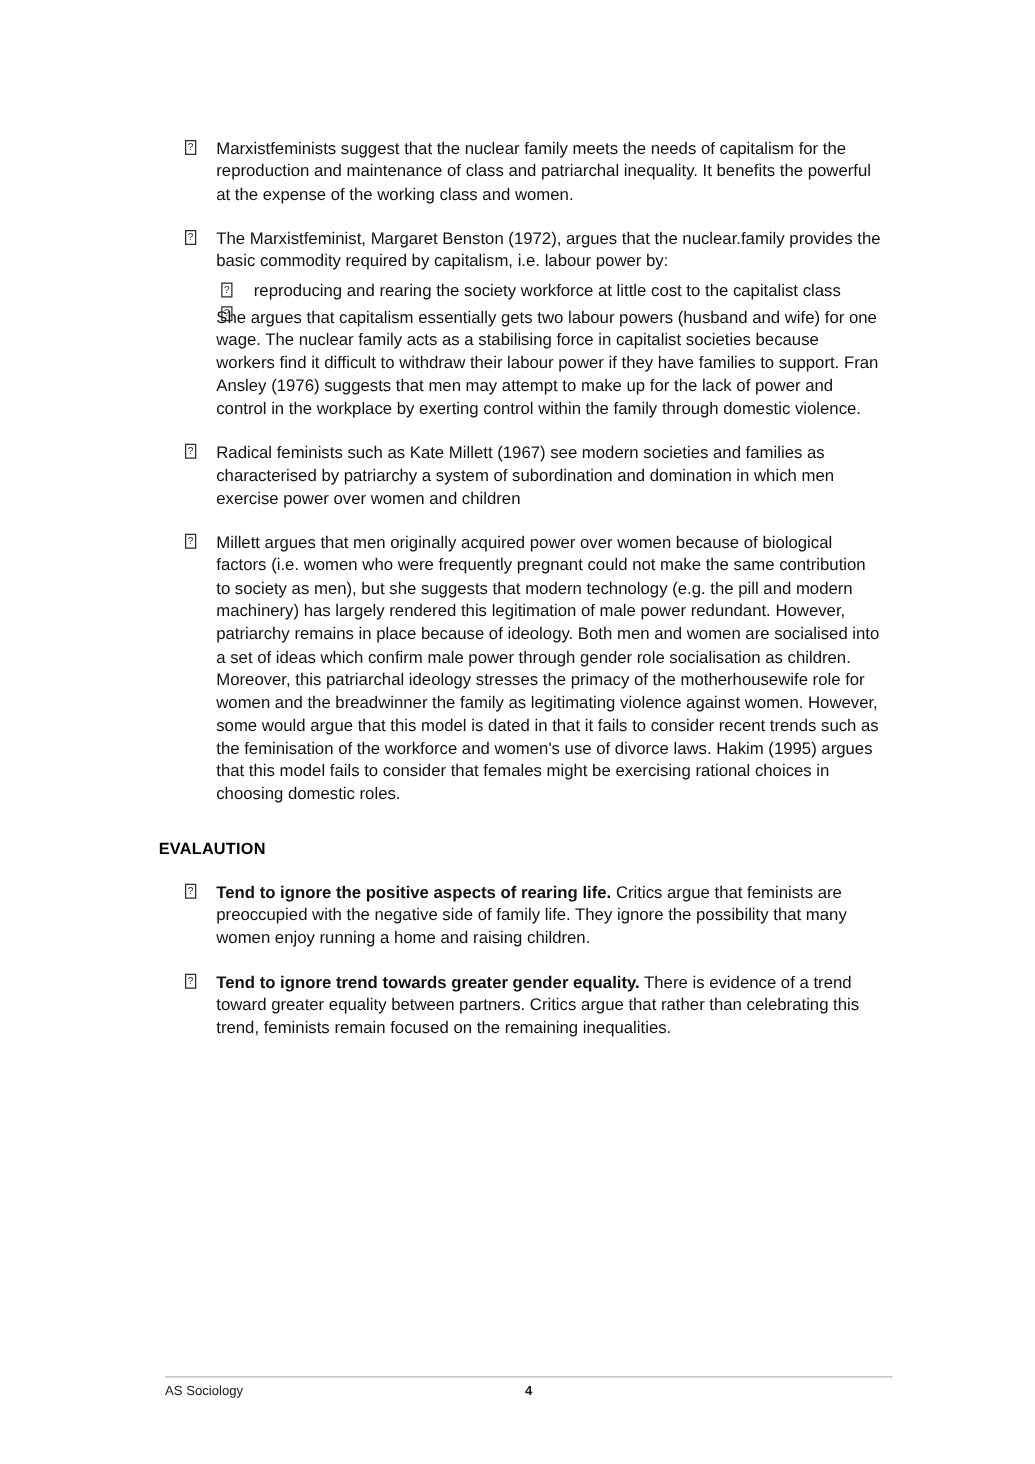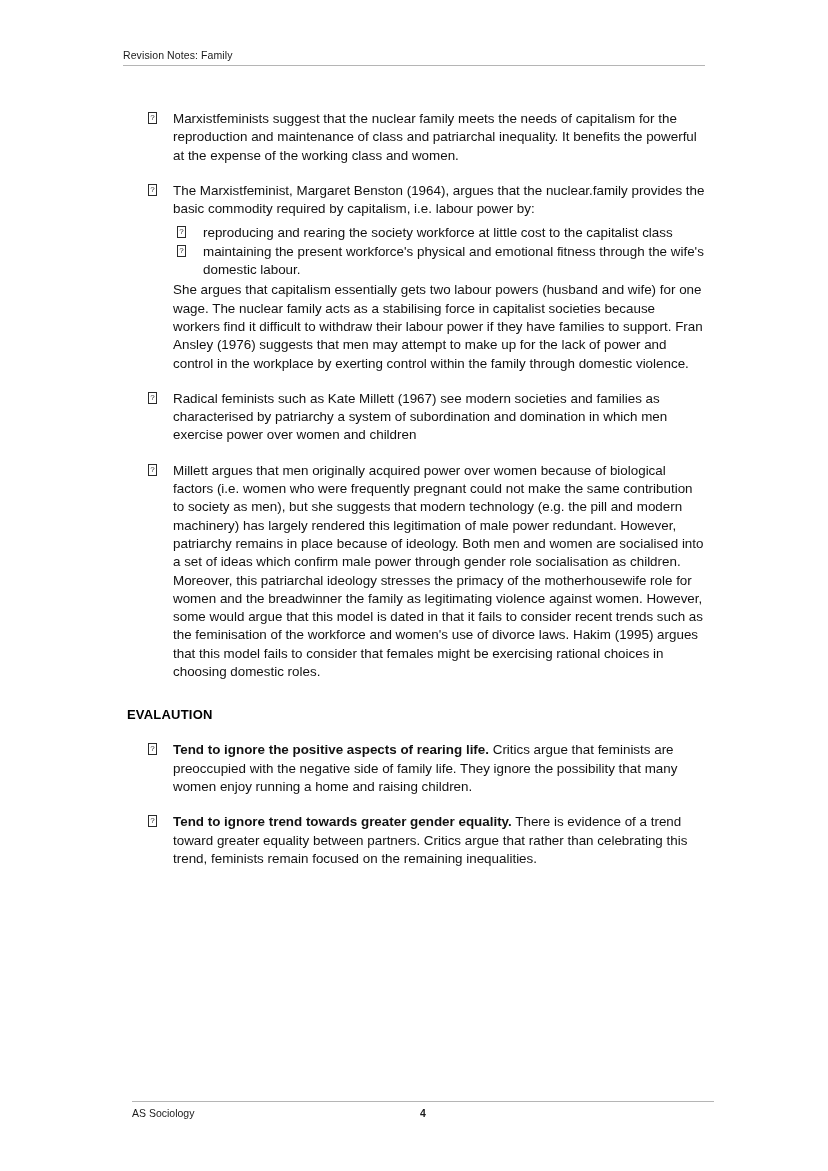--- a/index.html
+++ b/index.html
@@ -151,45 +151,40 @@
     font-size: 10.5px;
     font-weight: bold;
     color: #1a1a1a;
   }
 </style>
 </head>
 <body>
 
 <div class="page">
 
-  <div class="page-header">
-    <div class="page-header-text">Revision Notes: Family</div>
-    <div class="header-rule"></div>
-  </div>
 
   <div class="content">
 
     <div class="bullet-block">
       <span class="marker">?</span>
       <div class="bullet-text">Marxistfeminists suggest that the nuclear family meets the needs of capitalism for the reproduction and maintenance of class and patriarchal inequality. It benefits the powerful at the expense of the working class and women.</div>
     </div>
 
     <div class="bullet-block sub-parent">
       <span class="marker">?</span>
-      <div class="bullet-text">The Marxistfeminist, Margaret Benston (1964), argues that the nuclear.family provides the basic commodity required by capitalism, i.e. labour power by:</div>
+      <div class="bullet-text">The Marxistfeminist, Margaret Benston (1972), argues that the nuclear.family provides the basic commodity required by capitalism, i.e. labour power by:</div>
     </div>
 
     <div class="sublist">
       <div class="subitem">
         <span class="marker">?</span>
         <div class="bullet-text">reproducing and rearing the society workforce at little cost to the capitalist class</div>
       </div>
       <div class="subitem">
         <span class="marker">?</span>
-        <div class="bullet-text">maintaining the present workforce's physical and emotional fitness through the wife's domestic labour.</div>
       </div>
     </div>
 
     <div class="plain-para" style="">
       <div class="para">She argues that capitalism essentially gets two labour powers (husband and wife) for one wage. The nuclear family acts as a stabilising force in capitalist societies because workers find it difficult to withdraw their labour power if they have families to support. Fran Ansley (1976) suggests that men may attempt to make up for the lack of power and control in the workplace by exerting control within the family through domestic violence.</div>
     </div>
 
     <div class="bullet-block">
       <span class="marker">?</span>
       <div class="bullet-text">Radical feminists such as Kate Millett (1967) see modern societies and  families as characterised by patriarchy  a system of subordination and domination in which men exercise power over women and children</div>

